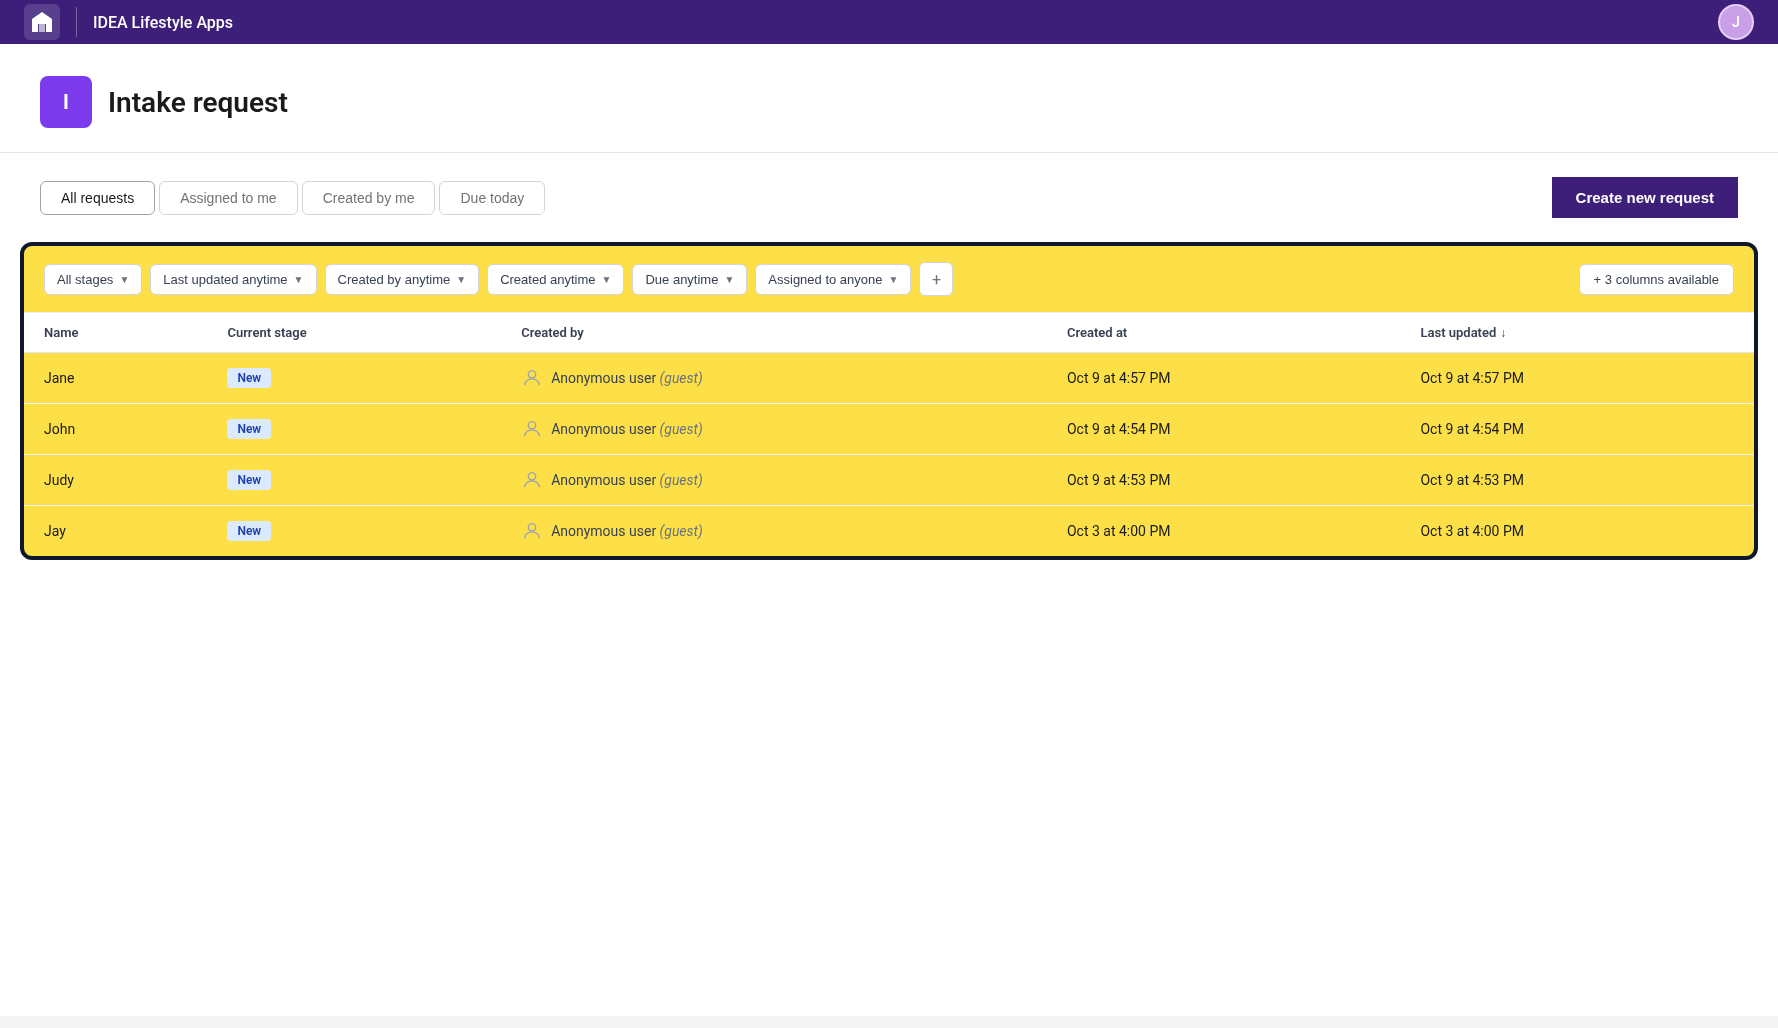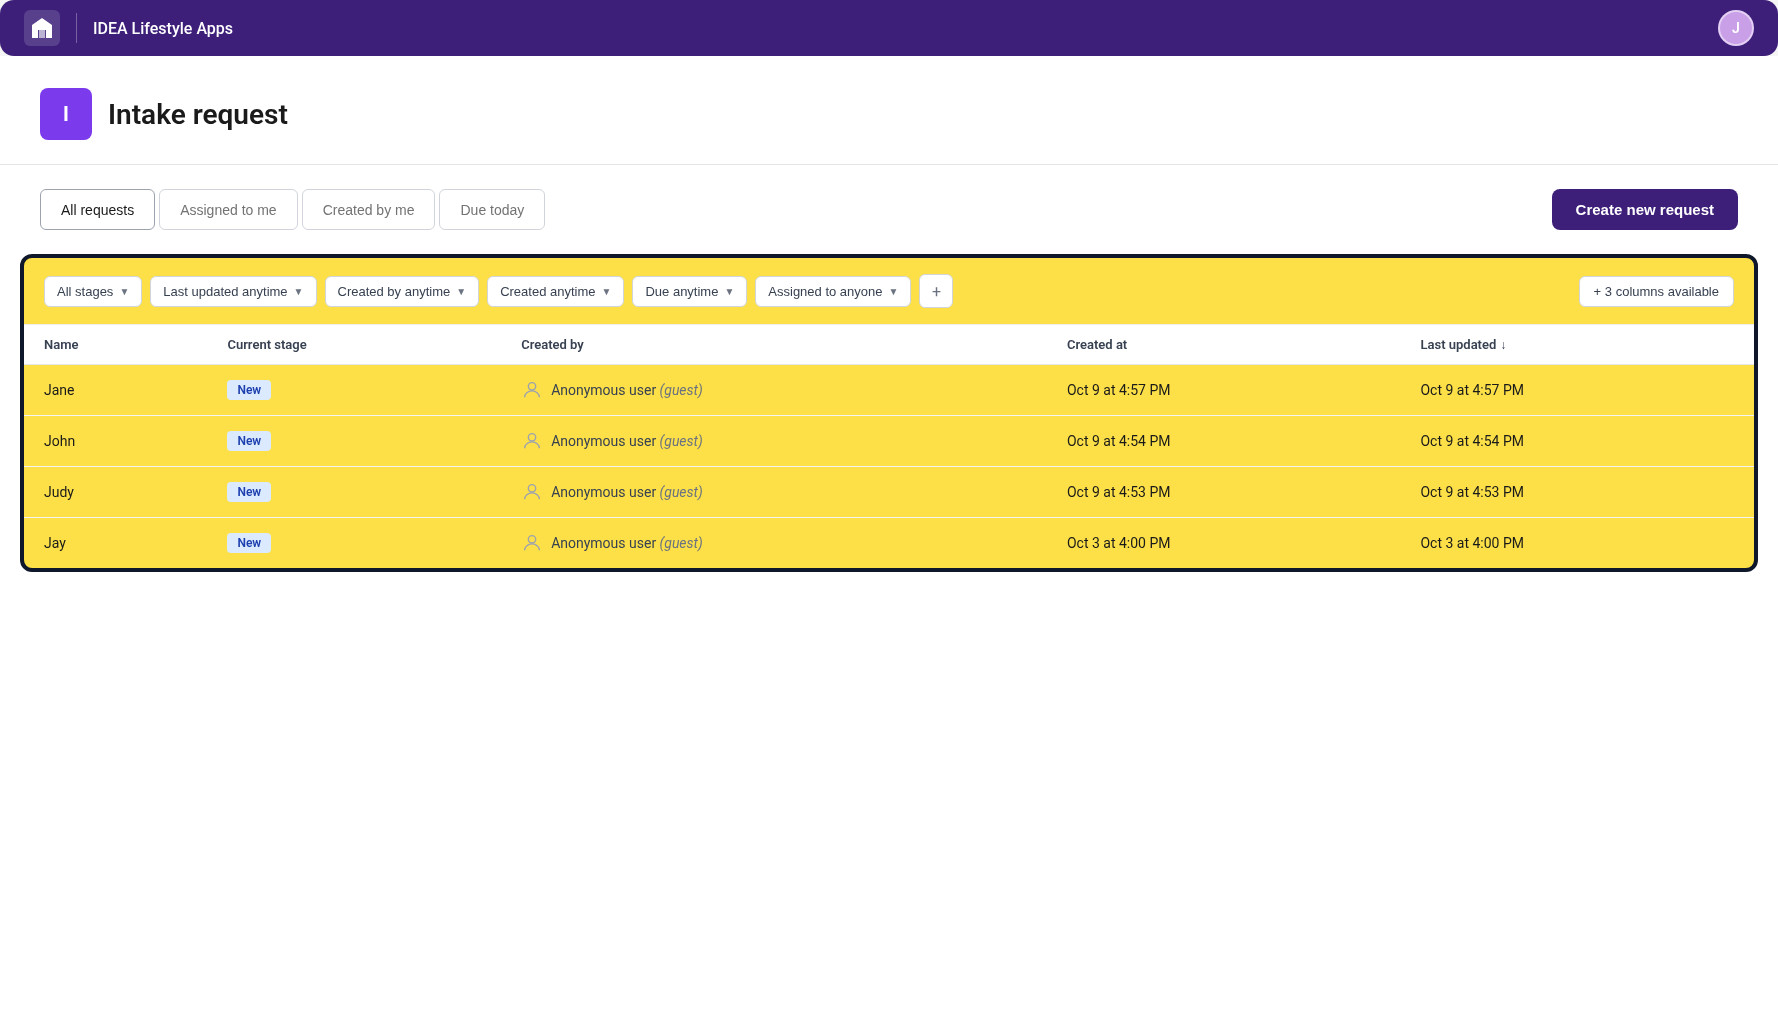--- a/index.html
+++ b/index.html
@@ -5,22 +5,21 @@
     * { box-sizing: border-box; margin: 0; padding: 0; }
     body { font-family: -apple-system, BlinkMacSystemFont, 'Segoe UI', Roboto, sans-serif; background: #f5f5f5; color: #333; }
 
     
     .header {
       background: #3d1f7a;
       display: flex;
       align-items: center;
       justify-content: space-between;
       padding: 0 24px;
-      height: 56px;
-      border-radius: 14px;
+      height: 44px;
     }
     .header-left {
       display: flex;
       align-items: center;
       gap: 16px;
     }
     .header-logo {
       display: flex;
       align-items: center;
       justify-content: center;
@@ -79,20 +78,21 @@
     }
     .page-title {
       font-size: 28px;
       font-weight: 600;
       color: #1a1a1a;
     }
 
     
     .tabs-row {
       display: flex;
+      align-items: center;
       justify-content: space-between;
       padding: 24px 40px 16px;
     }
     .tabs {
       display: flex;
       gap: 4px;
     }
     .tab {
       padding: 8px 20px;
       border: 1px solid #d1d5db;
@@ -106,21 +106,21 @@
     .tab.active {
       background: #fff;
       border-color: #9ca3af;
       color: #1a1a1a;
     }
     .btn-create {
       background: #3d1f7a;
       color: #fff;
       border: none;
       padding: 12px 24px;
-      border-radius: 8px;
+      border-radius: 0;
       font-size: 15px;
       font-weight: 600;
       cursor: pointer;
     }
 
     
     .table-container {
       margin: 8px 20px 40px;
       border: 4px solid #0f172a;
       border-radius: 12px;

